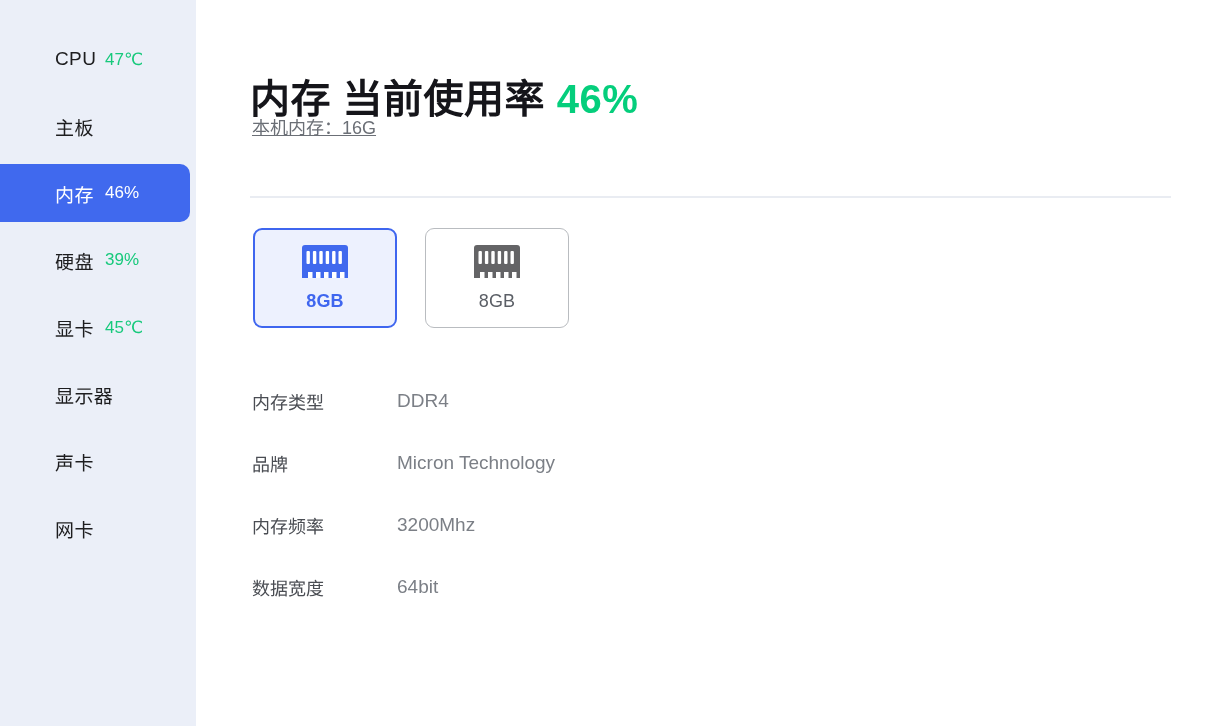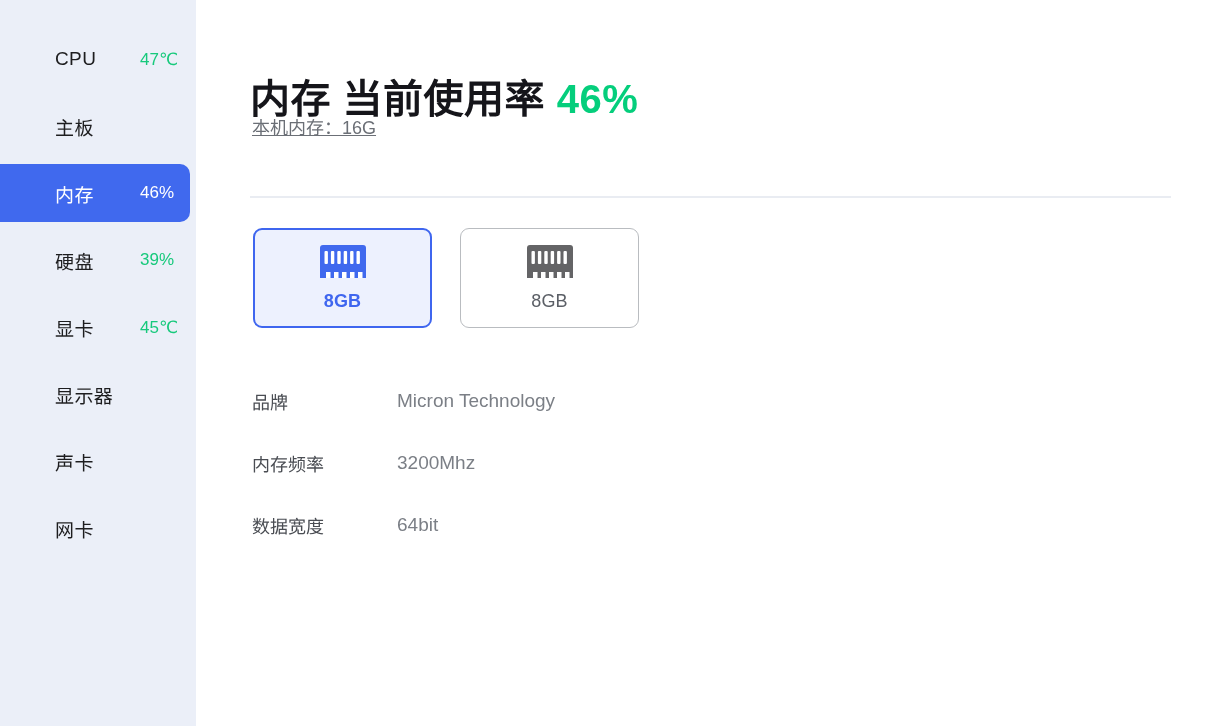--- a/index.html
+++ b/index.html
@@ -54,21 +54,21 @@
     font-size: 19px;
     color: #1d1d1f;
     letter-spacing: 0.4px;
     white-space: nowrap;
   }
   .nav-item.active .nav-label {
     color: #ffffff;
   }
   .nav-value {
     position: absolute;
-    left: 140px;
+    left: 105px;
     font-size: 17px;
     color: #17c97c;
     white-space: nowrap;
   }
   .nav-item.active .nav-value {
     color: #ffffff;
     font-size: 17px;
   }
 
   
@@ -118,21 +118,21 @@
 
   
   .slots {
     position: absolute;
     left: 57px;
     top: 228px;
     display: flex;
     gap: 28px;
   }
   .slot-card {
-    width: 179px;
+    width: 144px;
     height: 100px;
     border-radius: 9px;
     border: 1px solid #b9bcc0;
     background: #ffffff;
     display: flex;
     flex-direction: column;
     align-items: center;
     justify-content: center;
     cursor: pointer;
     box-sizing: border-box;
@@ -262,20 +262,24 @@
               <rect x="32" y="28" width="4.5" height="6" fill="#ffffff"></rect>
               <rect x="40" y="28" width="4.5" height="6" fill="#ffffff"></rect>
             </svg>
           </span>
           <div class="slot-label">8GB</div>
         </div>
       </div>
 
     <div class="details" id="details">
         <div class="detail-row">
+          <div class="detail-key">内存类型</div>
+          <div class="detail-val">DDR4</div>
+        </div>
+        <div class="detail-row">
           <div class="detail-key">品牌</div>
           <div class="detail-val">Micron Technology</div>
         </div>
         <div class="detail-row">
           <div class="detail-key">内存频率</div>
           <div class="detail-val">3200Mhz</div>
         </div>
         <div class="detail-row">
           <div class="detail-key">数据宽度</div>
           <div class="detail-val">64bit</div>

